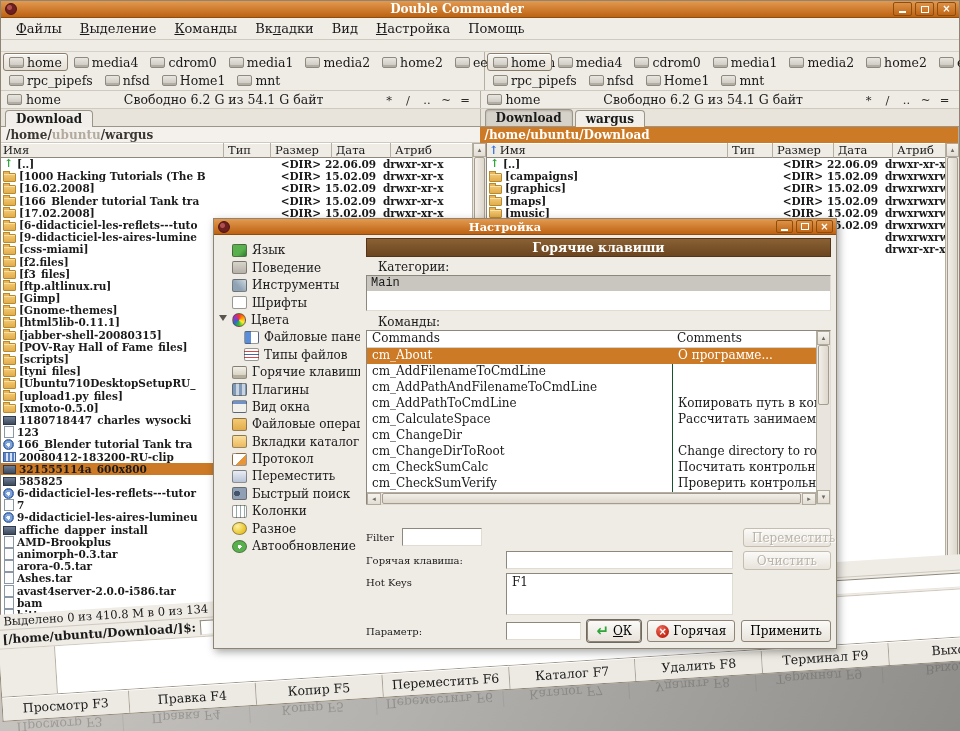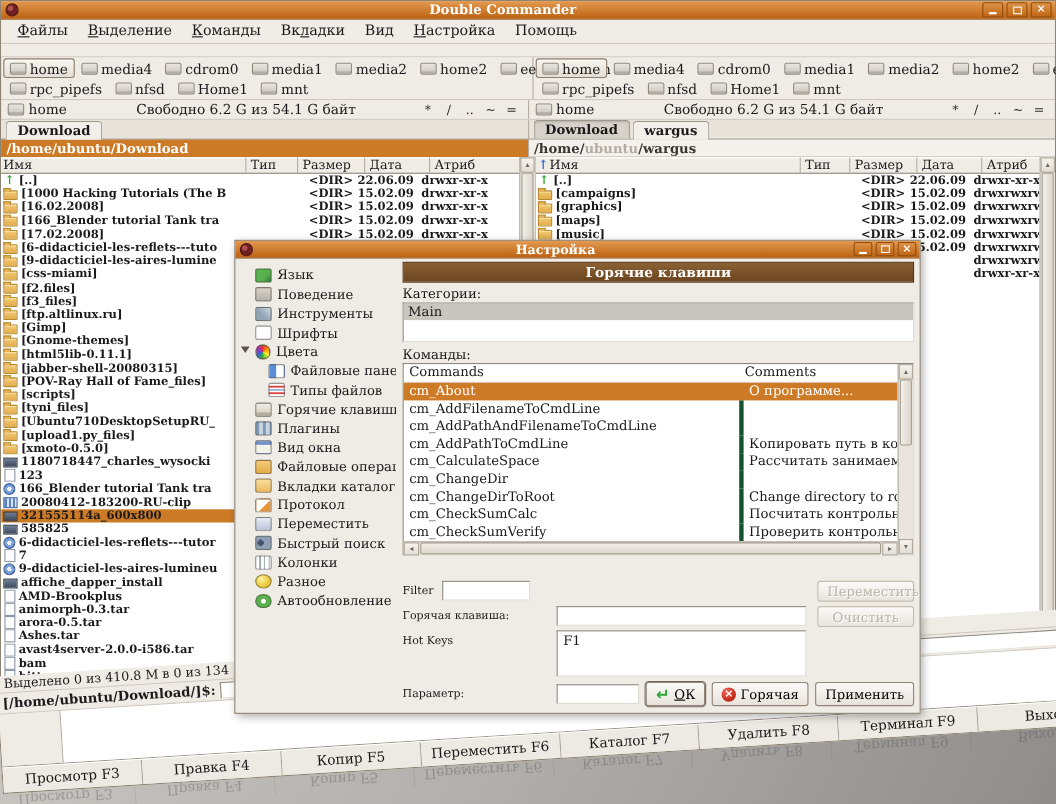--- a/index.html
+++ b/index.html
@@ -140,32 +140,32 @@
   .ticon[data-icon="log"]{background:linear-gradient(135deg,#fff 55%,#e8953a 55%);}
   .ticon[data-icon="configuration"]{background:linear-gradient(#e8ecf4,#b9c4d8);}
   .ticon[data-icon="quick-search"]{background:radial-gradient(circle at 30% 50%,#44546a 0 3px,#8fa0b5 3px);}
   .ticon[data-icon="columns"]{background:repeating-linear-gradient(90deg,#fff 0 3px,#9aa 3px 4px);}
   .ticon[data-icon="misc"]{border-radius:50%;background:radial-gradient(circle at 35% 30%,#fdf0a0,#e8c32a 70%);}
   .ticon[data-icon="auto-refresh"]{border-radius:50%;background:radial-gradient(circle,#fff 0 2px,#58b14c 2px);}
 
   .dcontent{flex:1;padding-left:6px;min-width:0;}
   .dheader{height:17px;background:linear-gradient(#8a6134,#6b4520);color:#fff;font-weight:bold;font-size:12.5px;
     text-align:center;line-height:17px;border:1px solid #55351a;margin-bottom:4px;}
-  .dlabel{font-size:12px;height:14px;line-height:13px;}
+  .dlabel{font-size:12px;height:14px;line-height:13px;margin-left:12px;}
   .catbox{height:34px;background:#fff;border:1px solid;border-color:#8e887c #e0dcd4 #e0dcd4 #8e887c;margin-bottom:5px;}
   .catrow{height:15px;font-size:12px;line-height:15px;padding-left:4px;}
-  .catrow[data-state="selected"]{background:#c9c5bf;}
+  .catrow[data-state="selected"]{background:#c9c5bf;font-family:Liberation Mono, monospace;}
   .cmdtable{border:1px solid;border-color:#8e887c #e0dcd4 #e0dcd4 #8e887c;background:#fff;display:flex;margin-bottom:22px;}
   .cmdcols{flex:1;min-width:0;display:flex;flex-direction:column;}
   .cmdhead{display:flex;height:16px;border-bottom:1px solid #d8d4cc;flex:none;}
   .cmdhead .hc{font-size:12px;line-height:15px;padding-left:5px;}
   .hc1{width:300px;flex:none;} .hc2{flex:1;}
   .crow{display:flex;height:16px;font-size:12px;line-height:15px;white-space:nowrap;}
   .crow[data-state="selected"]{background:var(--accent);color:#fff;}
-  .crow .cc1{width:300px;flex:none;padding-left:5px;overflow:hidden;border-right:4px solid #14532d;}
+  .crow .cc1{width:300px;flex:none;padding-left:5px;overflow:hidden;border-right:1px solid #14532d;}
   .crow[data-state="selected"] .cc1{border-right-color:transparent;}
   .crow .cc2{flex:1;padding-left:5px;overflow:hidden;}
   .hscroll{height:11px;display:flex;border-top:1px solid #b5afa3;background:#e9e5de;flex:none;margin-top:auto;}
   .hscroll .sarrow{width:12px;height:10px;line-height:10px;}
   .hthumb{flex:1;margin:0 1px;background:linear-gradient(#f2efe9,#ddd7cc);border:1px solid #a49d8f;border-radius:2px;}
   .cmdvs{width:13px;flex:none;background:#e9e5de;border-left:1px solid #b5afa3;display:flex;flex-direction:column;}
 
   .frow2{display:flex;align-items:center;margin-bottom:3px;}
   .flabel{width:140px;font-size:10px;flex:none;}
   .flabel.auto{width:auto;margin-right:8px;}
@@ -385,25 +385,25 @@
       <span class="tab" data-state="active"><span>Download</span></span>
         </div>
       <div class="tabset">
 
       <span class="tab" data-state=""><span>Download</span></span>
           <span class="tab" data-state="active"><span>wargus</span></span>
         </div>
     </div>
 
     <div class="paths-row">
+      <div class="pathbar r">
+          <span class="ptxt"><span>/home/</span><span class="dim">ubuntu</span><span>/wargus</span></span>
+        </div>
       <div class="pathbar l">
           <span class="ptxt">/home/ubuntu/Download</span>
-        </div>
-      <div class="pathbar r">
-          <span class="ptxt"><span>/home/</span><span class="dim">ubuntu</span><span>/wargus</span></span>
         </div>
     </div>
 
     <div class="panels-row">
 
       <div class="fpanel l">
         <div class="fbody">
           <div class="colheads">
             <div class="ch c-name" style="width:220px;">Имя</div>
             <div class="ch" style="width:42px;">Тип</div>

